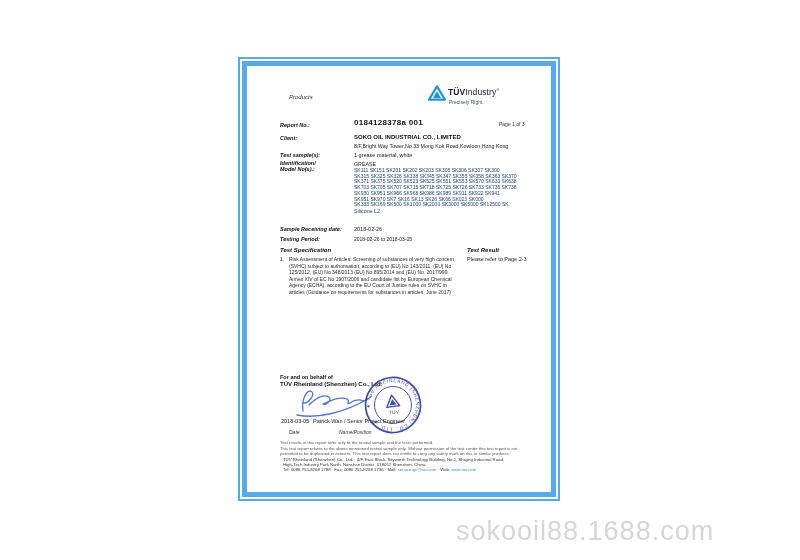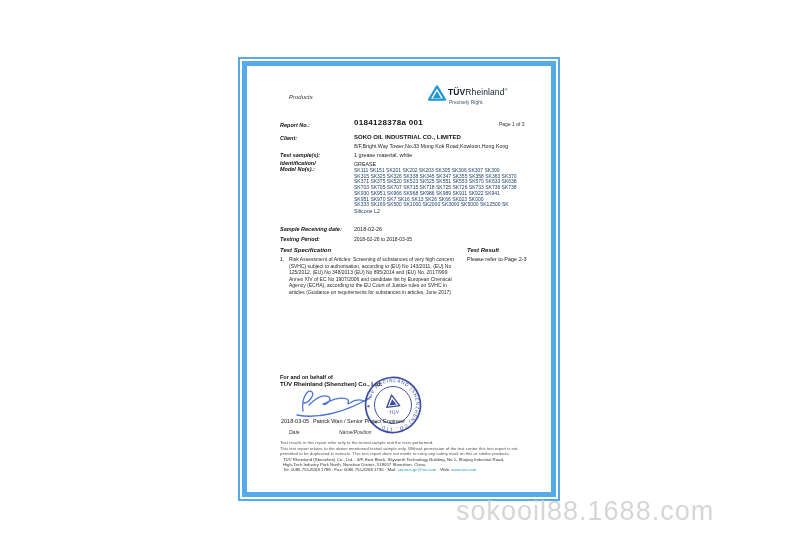--- a/index.html
+++ b/index.html
@@ -75,38 +75,38 @@
   .date-label{left:42px;top:363px;font-style:italic;font-size:5px;color:#333;}
   .name-label{left:92px;top:363px;font-style:italic;font-size:5px;color:#333;}
 
   .footer{left:33px;top:374px;width:262px;}
   .footer .fline{font-size:4.3px;line-height:5.5px;color:#555;white-space:nowrap;overflow:hidden;}
   .footer .aline{font-size:4.3px;line-height:5.3px;color:#333;padding-left:3px;white-space:nowrap;overflow:hidden;}
   .footer .contact{font-size:4.3px;line-height:5.3px;color:#333;padding-left:3px;white-space:nowrap;overflow:hidden;}
   .footer .teal{color:var(--link-teal);}
 
   .wm-company{position:absolute;left:383px;top:458px;font-size:29px;font-weight:bold;letter-spacing:5px;color:var(--watermark-gray);opacity:.55;z-index:9;}
-  .wm-url{position:absolute;left:456px;top:496px;font-size:27px;letter-spacing:1px;color:#cccccc;opacity:.8;z-index:9;}
+  .wm-url{position:absolute;left:456px;top:516px;font-size:27px;letter-spacing:1px;color:#cccccc;opacity:.8;z-index:9;}
 </style>
 </head>
 <body>
 
 <div class="stage">
 
   <div class="cert-outer">
     <div class="cert-inner">
       <div class="doc">
 
         <div class="abs products">Products</div>
 
         <svg class="abs logo-tri" viewBox="0 0 20 18">
           <polygon points="10,1.5 19,16.5 1,16.5" fill="none" style="stroke:var(--logo-blue)" stroke-width="2.4" stroke-linejoin="round"></polygon>
           <polygon points="10,7 14.6,14.6 5.4,14.6" style="fill:var(--logo-blue)"></polygon>
         </svg>
-        <div class="abs logo-text"><b>TÜV</b><span>Rheinland</span><sup>®</sup></div>
+        <div class="abs logo-text"><b>TÜV</b><span>Industry</span><sup>®</sup></div>
         <div class="abs tagline">Precisely Right.</div>
 
         <div class="abs lbl report-label">Report No.:</div>
         <div class="abs report-no">0184128378a 001</div>
         <div class="abs page-label">Page 1 of 3</div>
 
         <div class="abs lbl client-label">Client:</div>
         <div class="abs client-name">SOKO OIL INDUSTRIAL CO., LIMITED</div>
         <div class="abs client-address">8/F,Bright Way Tower,No.33 Mong Kok Road,Kowloon,Hong Kong</div>
 

